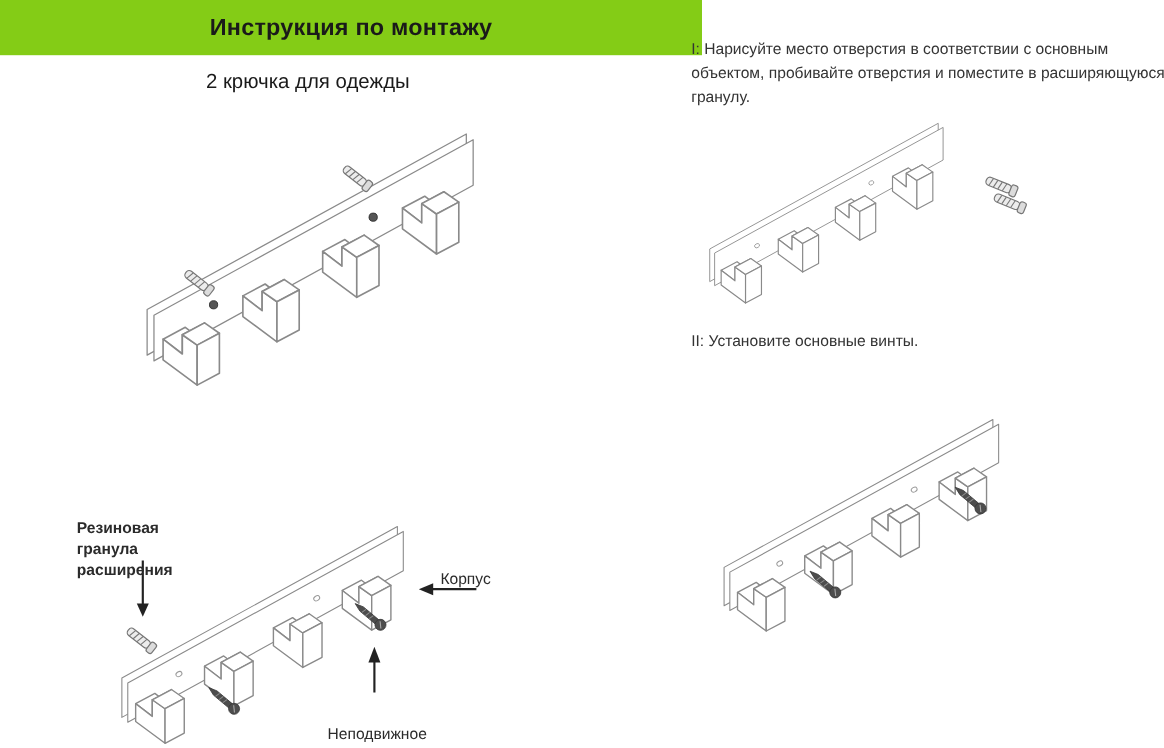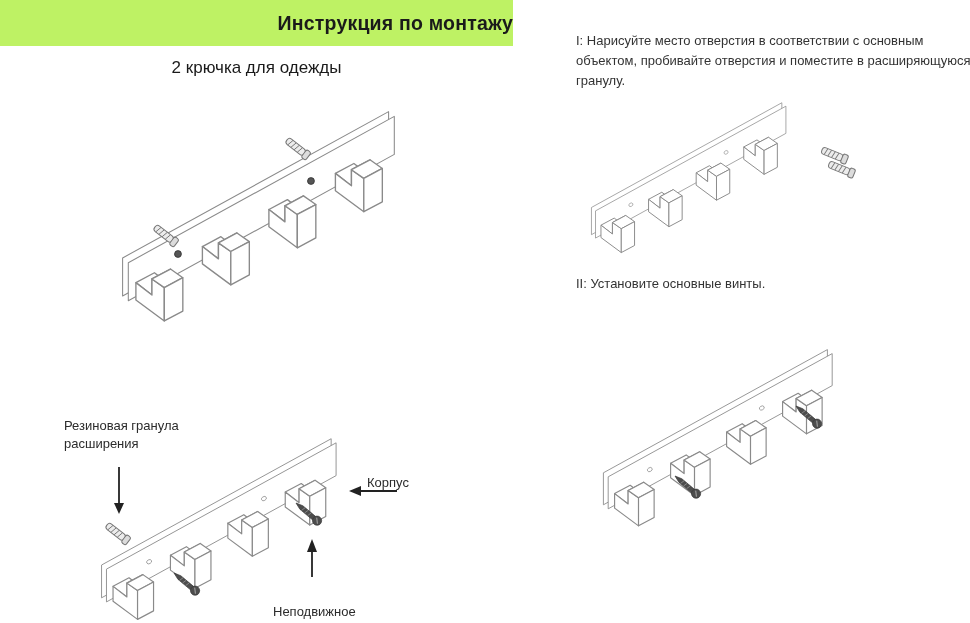--- a/index.html
+++ b/index.html
@@ -1,27 +1,27 @@
 <!DOCTYPE html>
 <html><head>
 <meta charset="utf-8">
 <style>
   html,body{margin:0;padding:0;background:#fff;}
   body{width:970px;height:623px;position:relative;overflow:hidden;
        font-family:"Liberation Sans","DejaVu Sans",sans-serif;color:#2b2b2b;}
   .abs{position:absolute;}
-  #header-bar{left:0;top:0;width:513px;height:46px;background:#bef264;
-              display:flex;align-items:center;justify-content:flex-end;}
+  #header-bar{left:0;top:0;width:585px;height:46px;background:#84cc16;
+              display:flex;align-items:center;justify-content:center;}
   #page-title{font-size:19.5px;font-weight:bold;color:#1a1a1a;letter-spacing:.2px;}
   #subtitle{left:0;top:58px;width:513px;text-align:center;font-size:17px;color:#1a1a1a;}
   .step-text{left:576px;width:402px;font-size:13px;line-height:1.55;color:#333;}
   #step1-text{top:31px;}
   #step2-text{top:274px;}
   .callout{font-size:13px;line-height:1.35;color:#2b2b2b;}
-  #label-granule{left:64px;top:417px;width:122px;}
+  #label-granule{left:64px;top:431px;width:122px;font-weight:bold;}
   #label-korpus{left:367px;top:474px;}
   #label-base{left:273px;top:584px;width:104px;margin-top:19px;}
   svg{display:block;}
   .ln{stroke:#8a8a8a;stroke-width:1.1;fill:#fff;stroke-linejoin:round;}
 </style>
 </head>
 <body>
 
 <svg width="0" height="0" style="position:absolute" aria-hidden="true">
   <defs>

